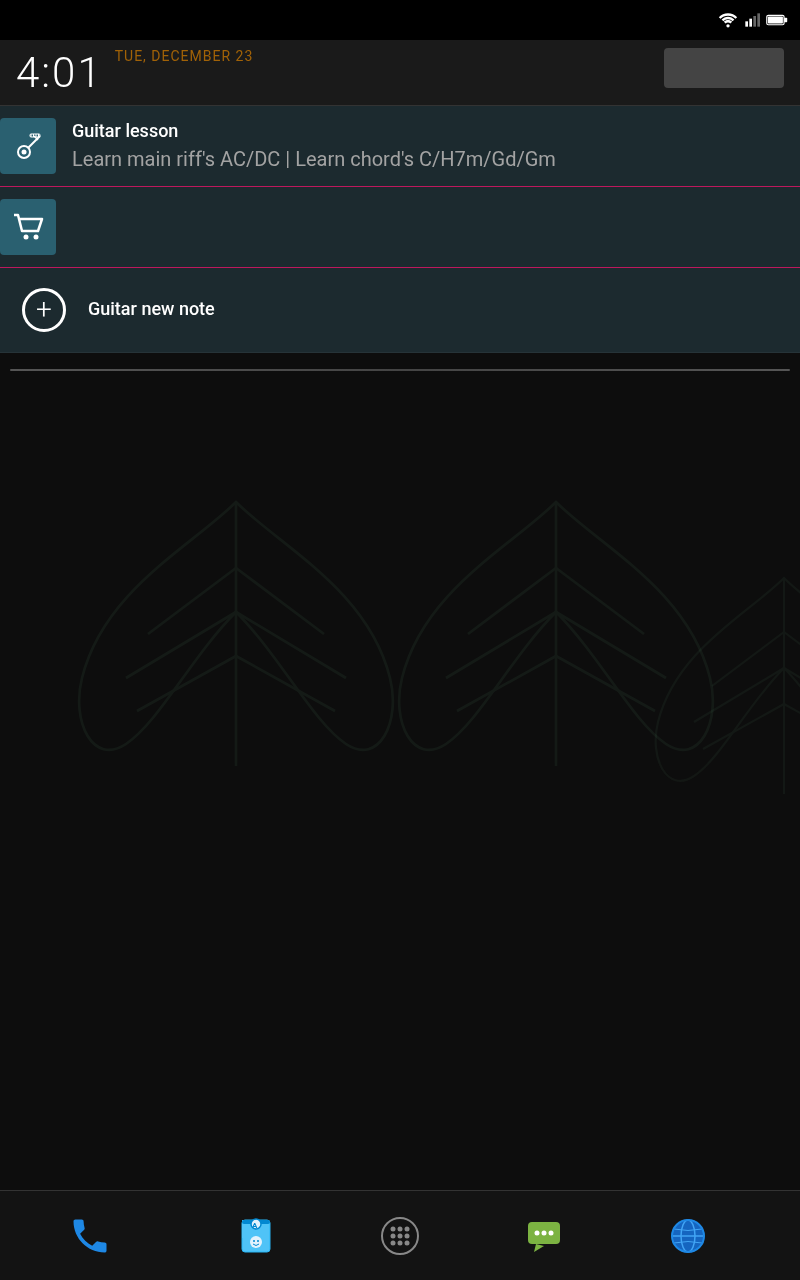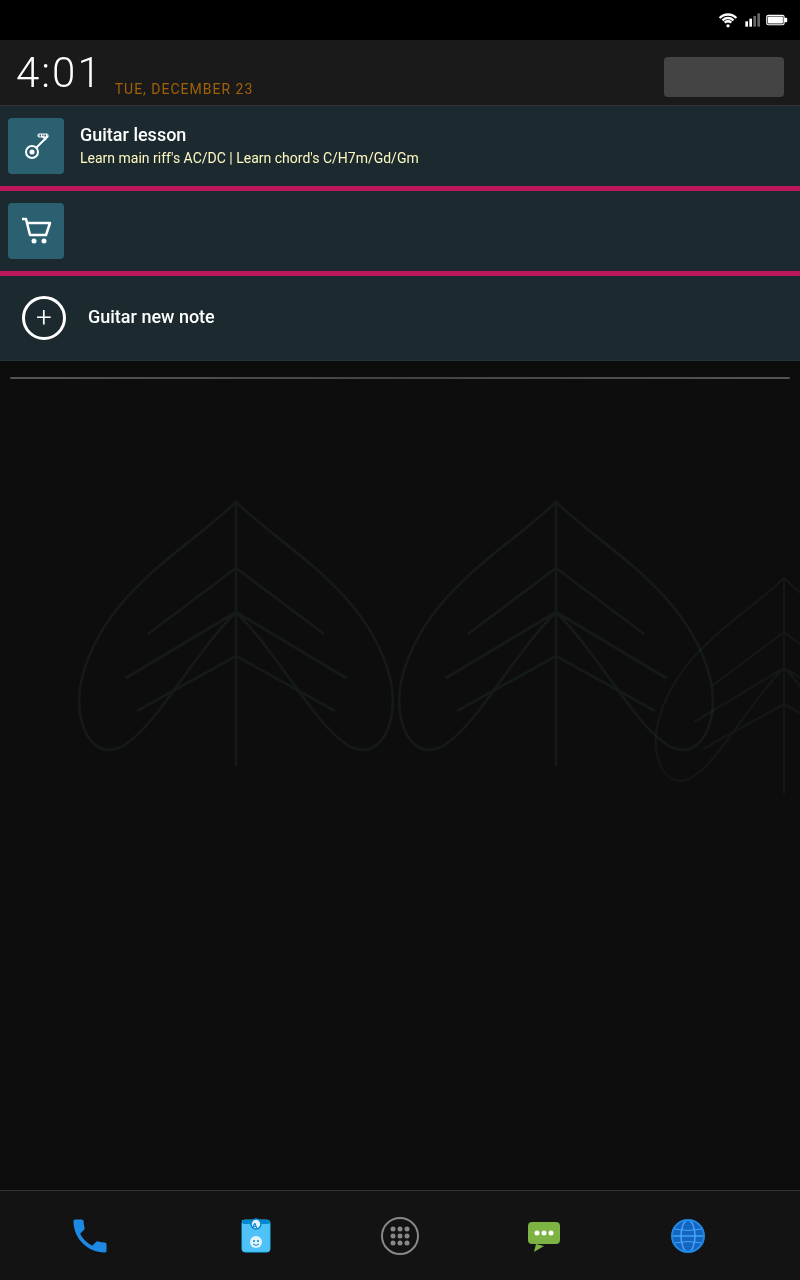--- a/index.html
+++ b/index.html
@@ -37,21 +37,21 @@
       display: flex;
       align-items: center;
       gap: 6px;
     }
 
     
     .clock-bar {
       position: relative;
       z-index: 10;
       display: flex;
-      align-items: flex-end;
+      align-items: flex-start;
       background: #1a1a1a;
       padding: 8px 16px;
       border-bottom: 1px solid #333;
     }
     .clock-time {
       color: #fff;
       font-size: 42px;
       font-weight: 300;
       letter-spacing: 2px;
       margin-right: 12px;
@@ -75,22 +75,22 @@
     .notification-panel {
       position: relative;
       z-index: 10;
       background: transparent;
     }
 
     .notification-item {
       display: flex;
       align-items: center;
       background: #1c2a2f;
-      border-bottom: 5px solid #be185d;
-      padding: 12px 8px;
+      border-bottom: 1px solid #be185d;
+      padding: 12px 0;
       cursor: pointer;
       min-height: 80px;
     }
 
     .notif-icon-wrap {
       width: 56px;
       height: 56px;
       background: #2a6070;
       border-radius: 4px;
       display: flex;
@@ -103,22 +103,22 @@
     .notif-content {
       flex: 1;
     }
     .notif-title {
       color: #fff;
       font-size: 18px;
       font-weight: 500;
       margin-bottom: 4px;
     }
     .notif-subtitle {
-      color: #fef9c3;
-      font-size: 14px;
+      color: #a3a3a3;
+      font-size: 20px;
       line-height: 1.4;
     }
 
     
     .create-note-item {
       display: flex;
       align-items: center;
       background: #1c2a2f;
       border-bottom: 1px solid #263338;
       padding: 14px 16px;

